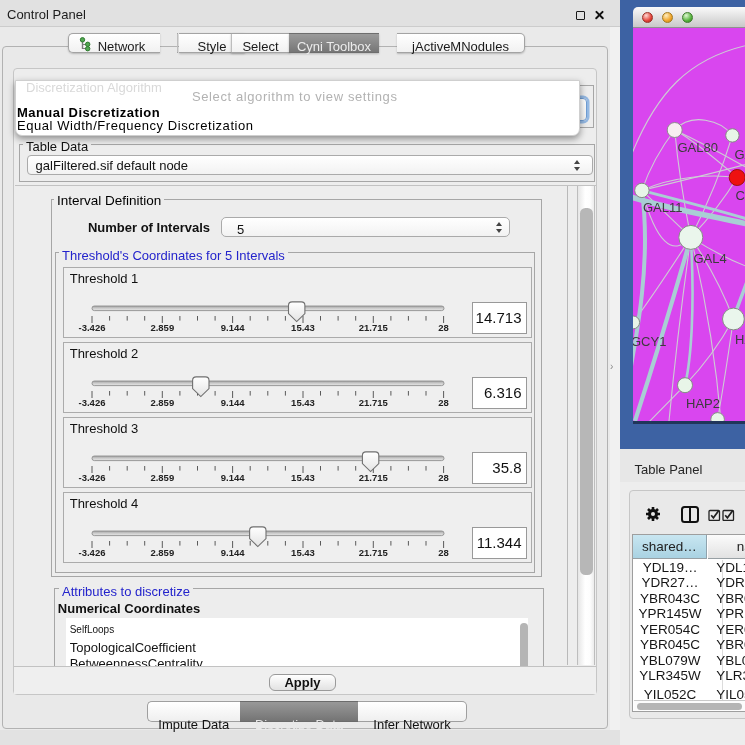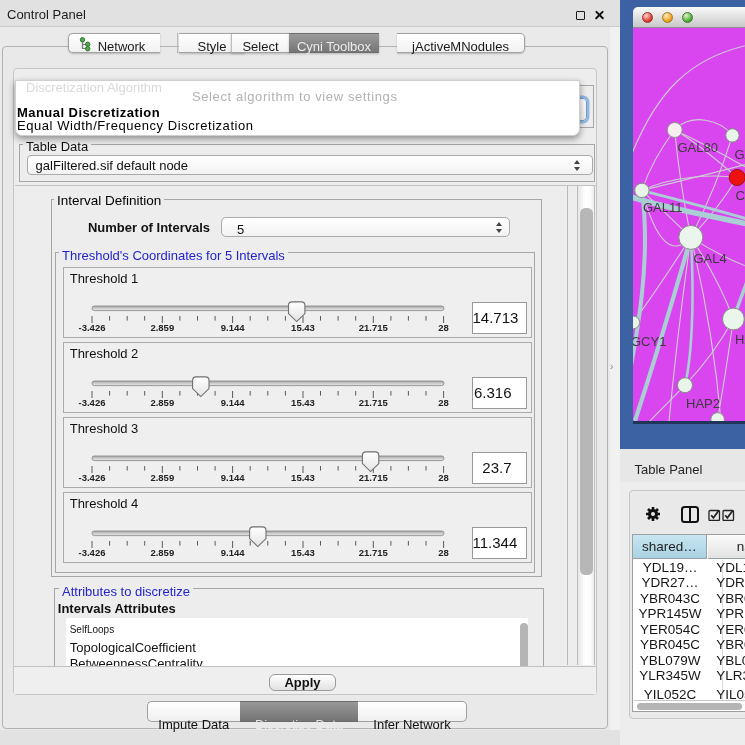--- a/index.html
+++ b/index.html
@@ -27,21 +27,21 @@
 .arr{position:absolute;width:0;height:0;border-left:3.5px solid transparent;border-right:3.5px solid transparent}
 .arr.up{border-bottom:4px solid #444}
 .arr.dn{border-top:4px solid #444}
 #popup{position:absolute;left:1px;top:11.3px;width:565px;height:56px;background:#ffffff;border:1px solid #cfcfcf;border-radius:0 0 7px 7px;box-shadow:0 3px 7px rgba(0,0,0,.4);z-index:10}
 #popup .ghost1{position:absolute;left:10px;top:-1.2px;font-size:13px;color:#d9d9d9}
 #popup .ghost2{position:absolute;left:176px;top:8.2px;font-size:13px;color:#b2b2b2;letter-spacing:0.6px}
 #popup .it1{position:absolute;left:1px;top:23.7px;font-size:13px;font-weight:bold;color:#000;letter-spacing:0.45px}
 #popup .it2{position:absolute;left:1px;top:36.6px;font-size:13px;color:#000;letter-spacing:0.55px}
 .thr{position:absolute;left:49px;width:469px;height:71px;background:#efefef;border:1px solid #ababab}
 .thr .lab{position:absolute;left:5.7px;top:4.2px;font-size:13px;font-weight:normal;color:#111;line-height:13px}
-.thr .fld{position:absolute;left:407.5px;top:34px;width:55px;height:31.5px;background:#fff;border:1px solid #999;font-size:15px;line-height:29px;text-align:right;padding-right:14px;color:#111}
+.thr .fld{position:absolute;left:407.5px;top:34px;width:55px;height:31.5px;background:#fff;border:1px solid #999;font-size:15px;line-height:29px;text-align:right;padding-right:4px;color:#111}
 .thr svg{position:absolute;left:0;top:0}
 #vsb{position:absolute;left:562.5px;top:116.5px;width:18.5px;height:479px;background:linear-gradient(90deg,#e6e6e6,#ffffff 45%,#fdfdfd 75%,#ececec);border-left:1px solid #bdbdbd;border-right:1px solid #bdbdbd}
 #vsbthumb{position:absolute;left:565.5px;top:139px;width:13px;height:367px;background:#b7b7b7;border-radius:5.5px}
 #applystrip{position:absolute;left:0;top:597px;width:582px;height:28px;background:#efefef;border-top:1px solid #c2c2c2}
 #applybtn{position:absolute;left:255px;top:6.5px;width:67px;height:17.5px;background:linear-gradient(#ffffff,#e2e2e2);border:1px solid #9a9a9a;border-radius:6px;text-align:center;font-size:13px;font-weight:600;line-height:16px;color:#111}
 .bseg{position:absolute;top:701px;height:21px;background:linear-gradient(#ffffff,#efefef);border-top:1px solid #9f9f9f;border-bottom:1px solid #9f9f9f}
 .bseg .t{position:absolute;top:15px;width:100%;text-align:center;font-size:13px;color:#111;white-space:nowrap}
 .bseg.sel{background:linear-gradient(#989898,#747474);border-color:#6b6b6b}
 .bseg.sel .t{color:#e8e8e8}
 #right{position:absolute;left:620px;top:0;width:125px;height:745px;background:#ededed}
@@ -119,21 +119,21 @@
     <div class="combo" style="left:207.4px;top:148.3px;width:289px;height:20px;border-radius:5px">
       <div class="ct" style="left:14.6px;top:4.5px">5</div>
       <div class="arr up" style="right:7px;top:3.8px"></div>
         <div class="arr dn" style="right:7px;top:11.2px"></div>
     </div>
     <div class="tbox" style="left:41px;top:183px;width:480px;height:321px"></div>
     <div class="tlab" style="left:45px;top:176.3px;color:#2323cc">Threshold's Coordinates for 5 Intervals</div>
 
     <div class="tbox" style="left:40px;top:519px;width:490px;height:78px;border-bottom:none"></div>
     <div class="tlab" style="left:45px;top:511.7px;color:#2323cc">Attributes to discretize</div>
-    <div class="abs" style="left:43.8px;top:531.7px;font-size:13px;font-weight:bold;color:#111">Intervals Attributes</div>
+    <div class="abs" style="left:43.8px;top:531.7px;font-size:13px;font-weight:bold;color:#111">Numerical Coordinates</div>
     <div class="abs" style="left:52px;top:549px;width:462.3px;height:48px;background:#fff;overflow:hidden">
       <div class="abs" style="left:3.7px;top:6.1px;font-size:10px;color:#131313">SelfLoops</div>
       <div class="abs" style="left:3.7px;top:21.8px;font-size:13px;color:#131313">TopologicalCoefficient</div>
       <div class="abs" style="left:3.7px;top:37.5px;font-size:13px;color:#131313">BetweennessCentrality</div>
       <div class="abs" style="left:453.7px;top:5px;width:8.6px;height:52px;background:#b5b5b5;border-radius:4.3px"></div>
     </div>
     <div class="abs" style="left:553px;top:116.5px;width:1px;height:479px;background:#b9b9b9"></div>
       <div class="abs" style="left:1px;top:116px;width:580.5px;height:1px;background:#c2c2c2"></div>
       <div id="vsb"></div>
       <div id="vsbthumb"></div>
@@ -224,21 +224,21 @@
   <g font-size="9.5" font-weight="bold" fill="#222" text-anchor="middle" font-family="Liberation Sans,sans-serif">
    <text x="28" y="63">-3.426</text>
             <text x="98.3" y="63">2.859</text>
             <text x="168.6" y="63">9.144</text>
             <text x="239" y="63">15.43</text>
             <text x="309.3" y="63">21.715</text>
             <text x="379.6" y="63">28</text>
   </g>
   <path d="M298.40000000000003 37.5 Q298.40000000000003 33.9 302 33.9 H311.20000000000005 Q314.8 33.9 314.8 37.5 V45.6 L306.6 53.6 L298.40000000000003 45.6 Z" fill="url(#th348)" stroke="#6f6f6f" stroke-width="1.1"></path>
  </svg>
- <div class="fld">23.7</div>
+ <div class="fld">35.8</div>
  </div>
       <div class="thr" style="top:423px">
  <div class="lab">Threshold 4</div>
  <svg width="469" height="71" viewBox="0 0 469 71">
   <defs>
             <linearGradient id="tg423" x1="0" y1="0" x2="0" y2="1">
               <stop offset="0" stop-color="#9e9e9e"></stop>
               <stop offset="0.45" stop-color="#c9c9c9"></stop>
               <stop offset="1" stop-color="#e8e8e8"></stop>
             </linearGradient>

